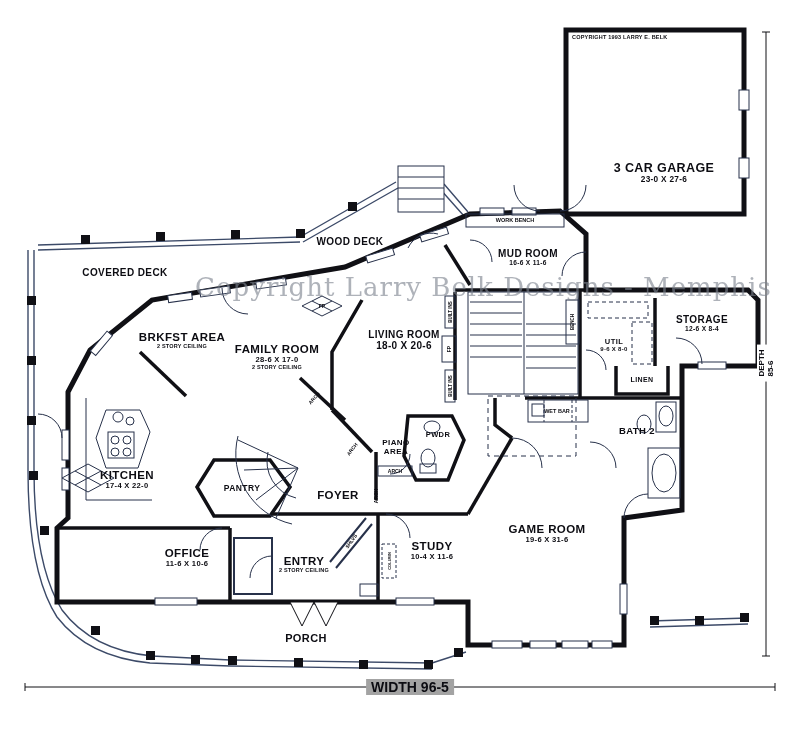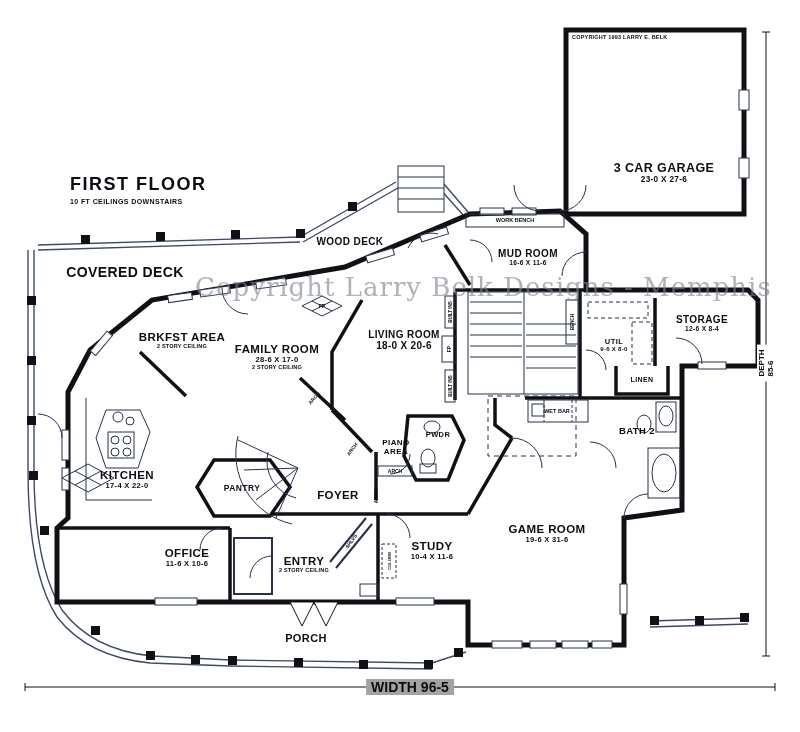--- a/index.html
+++ b/index.html
@@ -198,33 +198,29 @@
   <g stroke="#101015" stroke-width="1" fill="#ffffff">
     <path d="M290,602 L302,626 L314,602 Z M314,602 L326,626 L338,602 Z"></path>
   </g>
 
   <g stroke="#101015" stroke-width="1" fill="none">
     <path d="M766,32 L766,656 M762,32 L770,32 M762,656 L770,656"></path>
     <path d="M25,687 L775,687 M25,683 L25,691 M775,683 L775,691"></path>
   </g>
 </svg>
 
-  <div id="title-block">
-    <div id="title-text">FIRST FLOOR</div>
-    <div id="title-sub">10 FT CEILINGS DOWNSTAIRS</div>
-  </div>
 
   <div id="stamp">COPYRIGHT 1993 LARRY E. BELK</div>
   <div id="watermark">Copyright Larry Belk Designs - Memphis</div>
   <div id="dim-width">WIDTH 96-5</div>
   <div id="dim-depth">DEPTH 85-6</div>
 
   <div id="labels-layer">
       <div class="room-label" style="left: 125px; top: 272px;">
-        <div class="rl-name" style="font-size: 14px;">COVERED DECK</div>
+        <div class="rl-name" style="font-size: 10px;">COVERED DECK</div>
       </div>
       <div class="room-label" style="left: 350px; top: 241px;">
         <div class="rl-name" style="font-size: 10px;">WOOD DECK</div>
       </div>
       <div class="room-label" style="left: 664px; top: 172px;">
         <div class="rl-name" style="font-size: 12.5px;">3 CAR GARAGE</div>
         <div class="rl-dims" style="font-size: 8.25px;">23-0 X 27-6</div>
       </div>
       <div class="room-label" style="left: 528px; top: 257px;">
         <div class="rl-name" style="font-size: 10px;">MUD ROOM</div>

